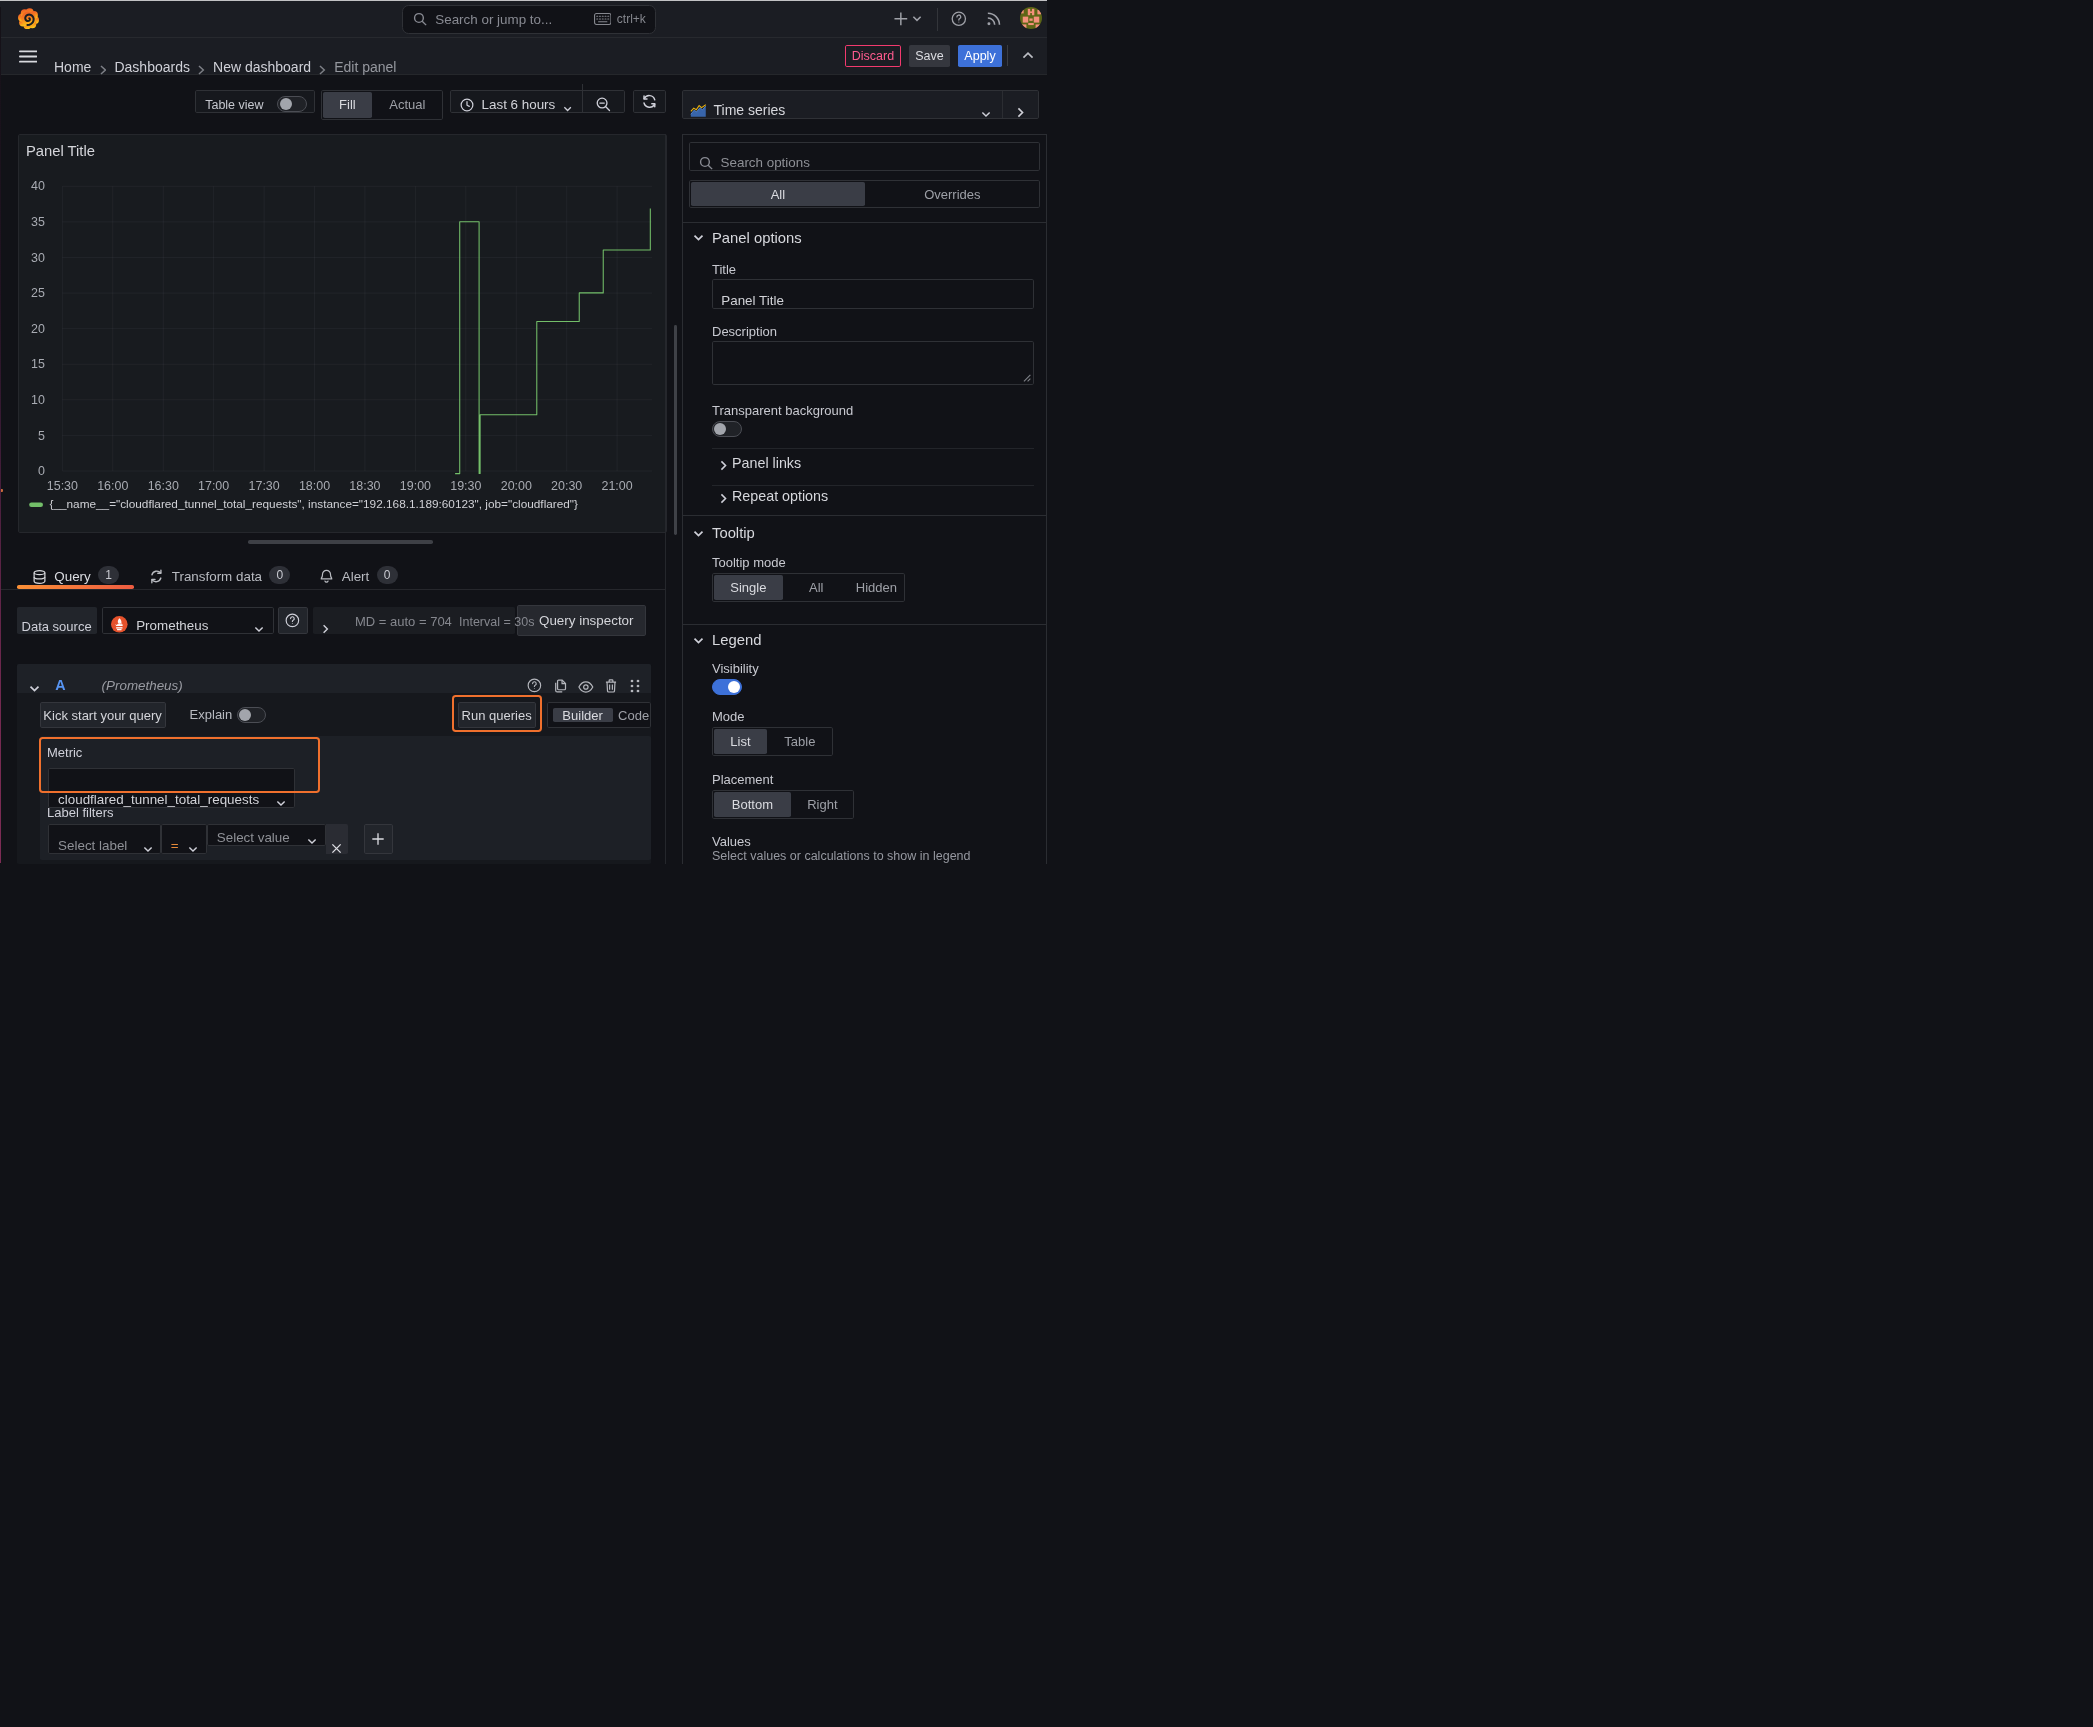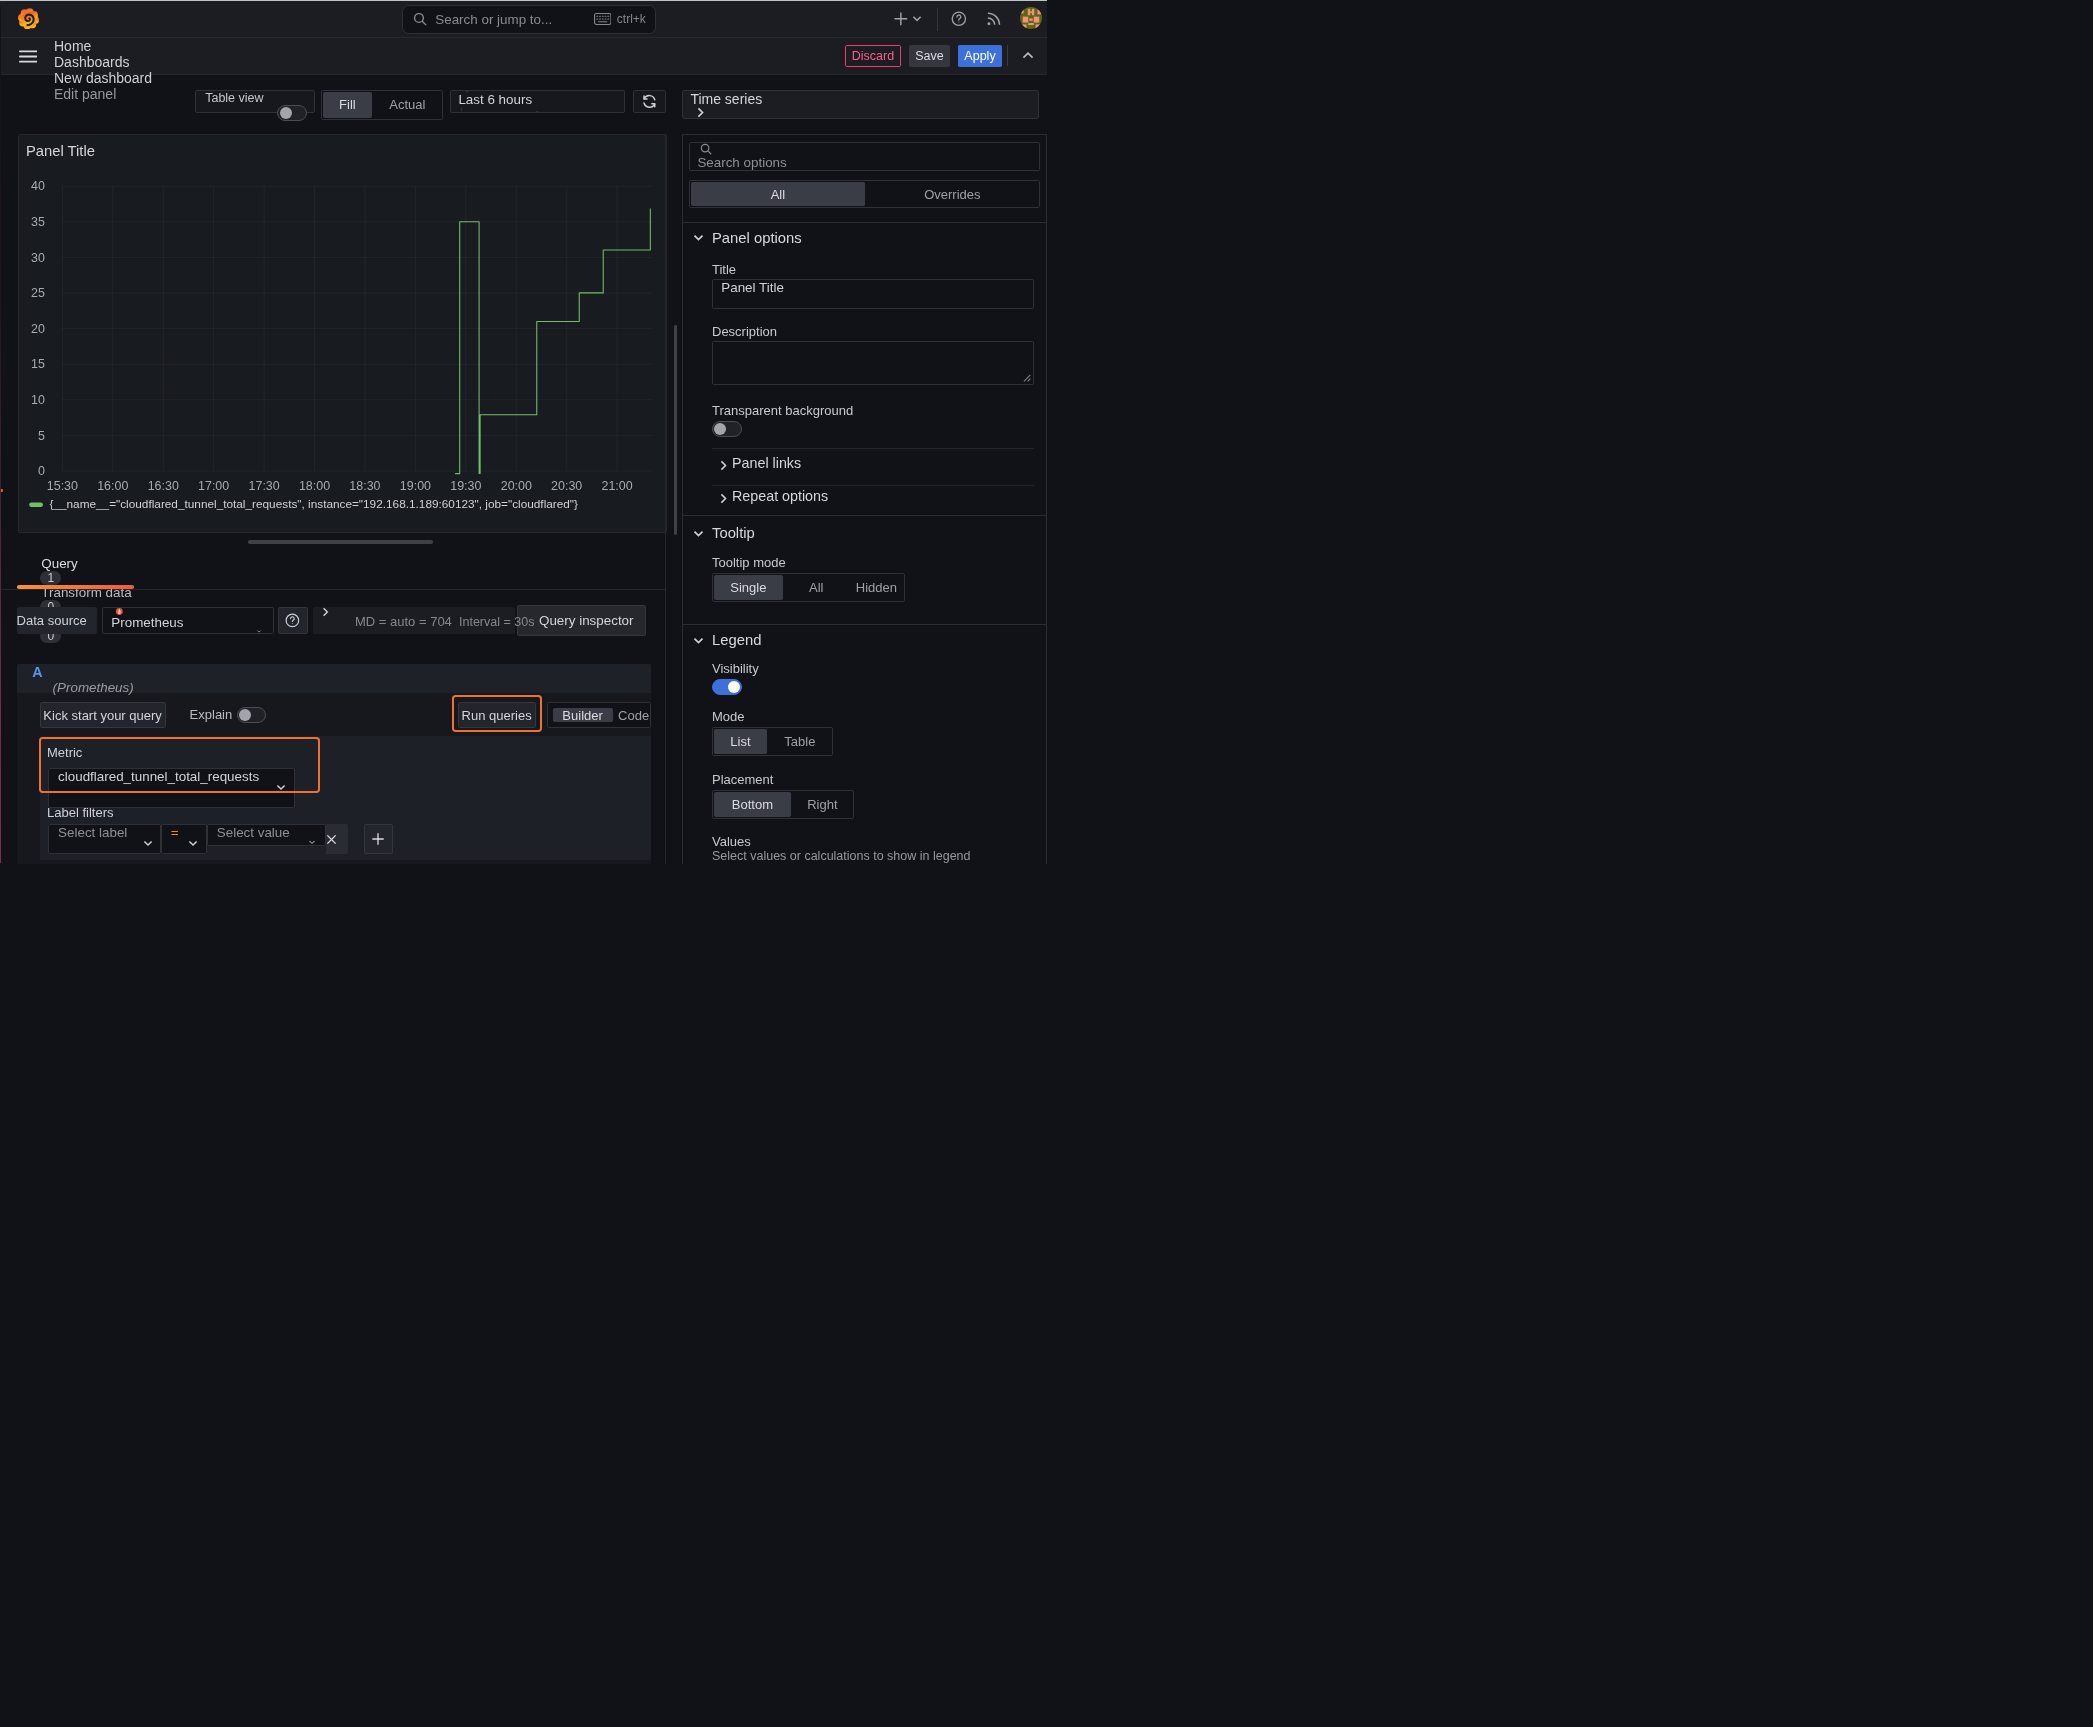--- a/index.html
+++ b/index.html
@@ -1,20 +1,20 @@
 <!DOCTYPE html>
 <html style="font-size:14.8px"><head>
 <meta charset="utf-8">
 <style>
 * { margin:0; padding:0; box-sizing:border-box; }
 html,body { width:1047px; height:864px; background:#111217; overflow:hidden; }
 body { font-family:"Liberation Sans", sans-serif; color:#cfd0d9; font-size:13px; }
 .abs { position:absolute !important; }
 #root { position:absolute; left:0; top:0; width:1047px; height:864px; background:#111217; }
-.row { display:flex; align-items:flex-start;flex-direction:column; }
+.row { display:flex; align-items:flex-end; }
 
 
 #topstrip { left:0; top:0; width:1047px; height:1.3px; background:#c2c2c4; z-index:50; }
 #leftstrip { left:0; top:7.4px; width:1.4px; height:856px; z-index:49;
   background:linear-gradient(180deg,#141117 0%,#221322 34%,#3a1b35 50%,#5a2345 65%,#732950 82%,#7d2c55 100%); }
 #nav { left:0; top:0; width:1047px; height:38px; background:#1b1d23; border-bottom:0.9px solid #27292e; }
 #crumbbar { left:0; top:38px; width:1047px; height:37px; background:#1b1d23; border-bottom:0.9px solid #25272b; }
 
 #searchbox { left:402px; top:4.6px; width:254px; height:29px; background:#111217; border:0.9px solid #2f3136; border-radius:6.5px; display:flex; align-items:center; color:#888a92; }
 #searchbox .ph { margin-left:8.3px; font-size:13.4px; }

